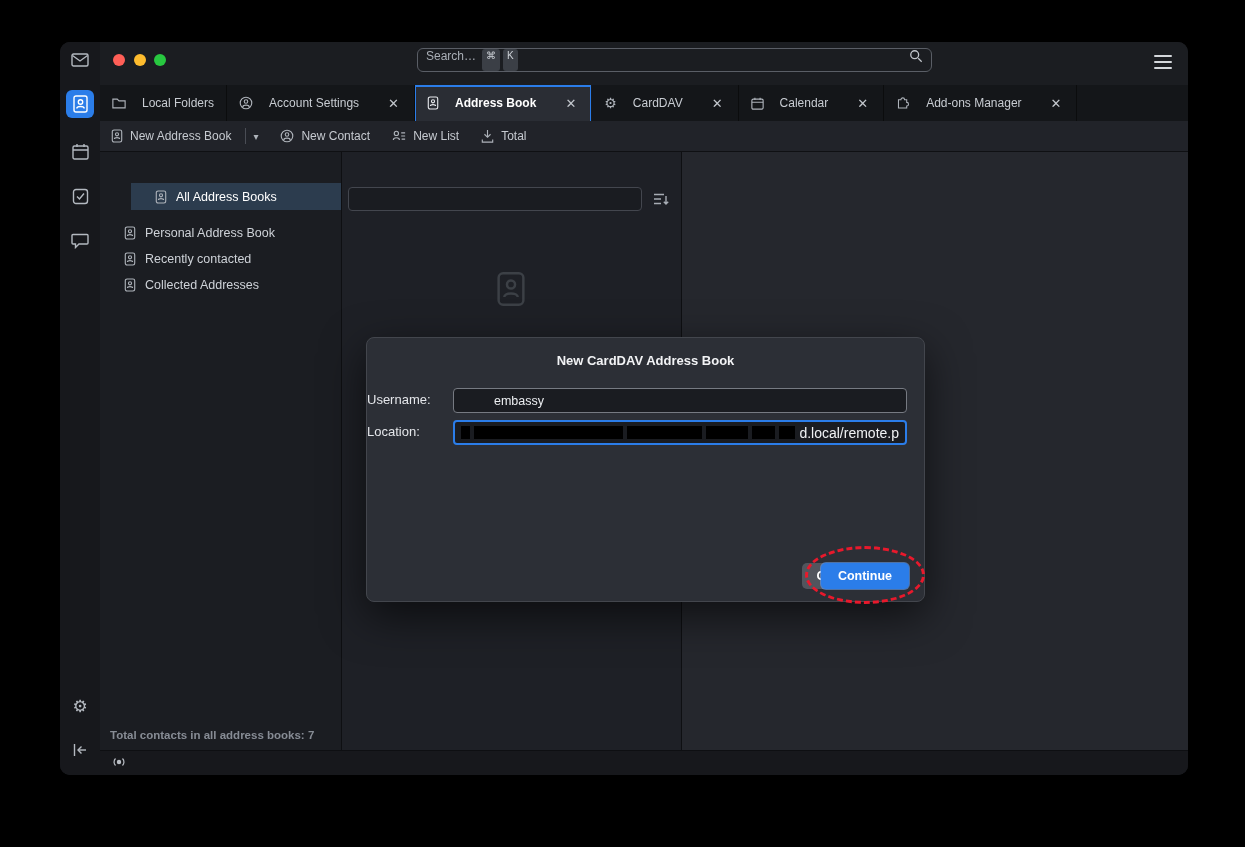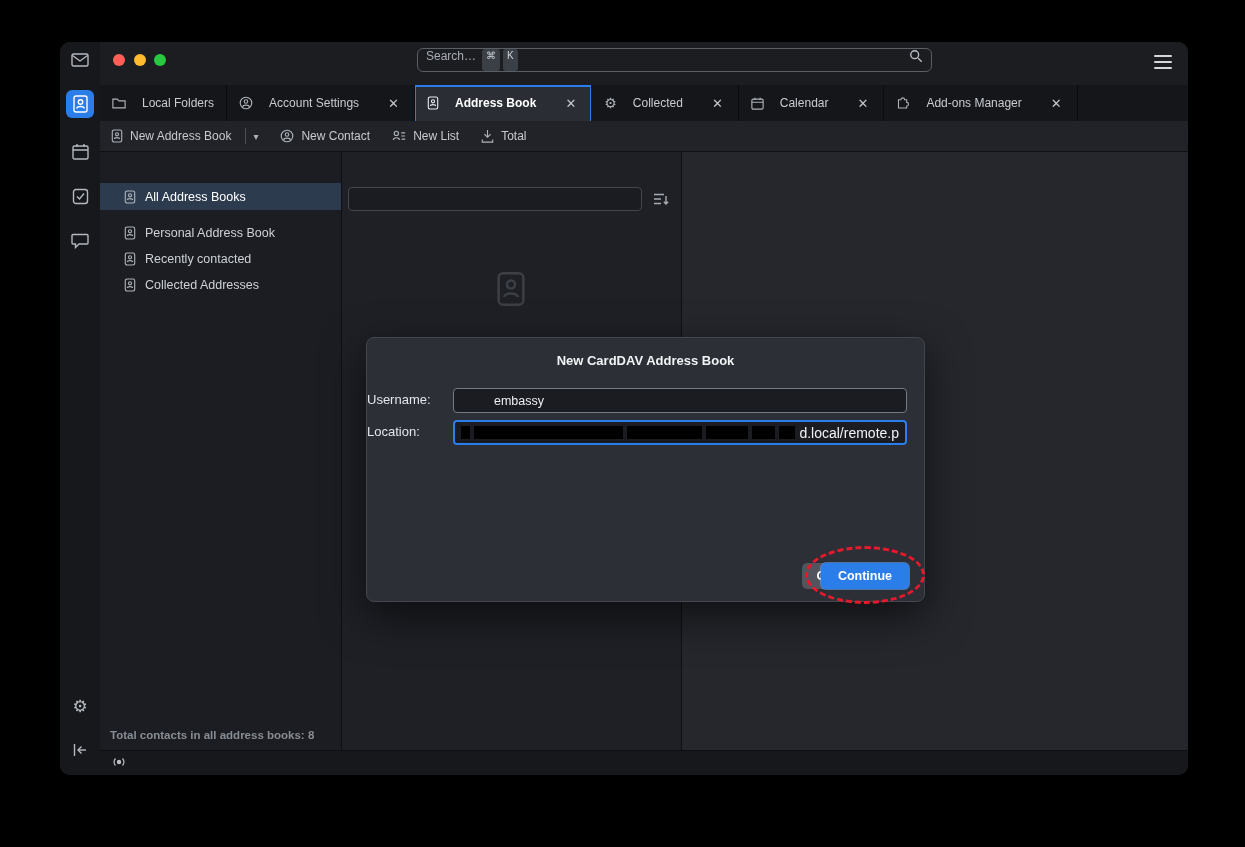--- a/index.html
+++ b/index.html
@@ -41,21 +41,21 @@
   .chev { color:#aeb3ba; font-size:10px; }
 
   
   .content { position:absolute; left:40px; top:110px; right:0; bottom:25px; }
   .panel-books { position:absolute; left:0; top:0; bottom:0; width:242px; background:#1b1d22; border-right:1px solid #0e0f12; }
   .panel-list { position:absolute; left:242px; top:0; bottom:0; width:340px; background:#1e2026; border-right:1px solid #0e0f12; }
   .panel-detail { position:absolute; left:582px; top:0; bottom:0; right:0; background:#25272d; }
 
   .book-row { position:absolute; left:0; right:0; height:27px; display:flex; align-items:center; gap:9px; padding-left:24px; color:#ced2d8; font-size:12.5px; cursor:pointer; }
   .book-row .ticon { color:#aeb3ba; display:flex; }
-  .book-row.selected { background:#2c3c4e; color:#fff; }
+  .book-row.selected { background:#2c3c4e; color:#fff;margin-left:31px; }
   .books-footer { position:absolute; left:10px; bottom:9px; color:#878c95; font-size:11.5px; font-weight:bold; }
 
   .contacts-search { position:absolute; left:6px; top:35px; width:294px; height:24px; background:#1a1c21; border:1px solid #43464e; border-radius:4px; color:#e6e8ec; font-size:12px; padding:0 8px; outline:none; }
   .display-btn { position:absolute; left:310px; top:38px; width:18px; height:18px; color:#a7acb4; cursor:pointer; display:flex; align-items:center; justify-content:center; }
   .big-placeholder { position:absolute; left:152px; top:119px; color:#3c4046; }
 
   
   .statusbar { position:absolute; left:40px; top:708px; right:0; height:25px; background:#17181c; border-top:1px solid #0e0f12; }
   .statusbar .bcast { position:absolute; left:10px; top:4px; color:#b9bdc4; }
 
@@ -172,21 +172,21 @@
             <rect x="1.5" y="1" width="11" height="14" rx="2"></rect>
             <circle cx="7" cy="6" r="1.8"></circle>
             <path d="M4 11.6 c0-2.2 6-2.2 6 0"></path>
           </svg>
         </span>
       <span>Address Book</span>
       <span class="close">✕</span>
     </div>
     <div class="tab">
       <span class="ticon glyph" style="font-size:14px;">⚙</span>
-      <span>Collected</span>
+      <span>CardDAV</span>
       <span class="close">✕</span>
     </div>
     <div class="tab">
       <span class="ticon">
           <svg width="13" height="13" viewBox="0 0 15 15" fill="none" stroke="currentColor" stroke-width="1.3">
             <rect x="1" y="2.5" width="13" height="11.5" rx="1.5"></rect>
             <path d="M1 6 H14"></path>
             <path d="M4.5 1 V3.5 M10.5 1 V3.5"></path>
           </svg>
         </span>
@@ -284,21 +284,21 @@
       <div class="book-row" style="top:119px;">
         <span class="ticon">
             <svg width="12" height="14" viewBox="0 0 14 16" fill="none" stroke="currentColor" stroke-width="1.3">
               <rect x="1.5" y="1" width="11" height="14" rx="2"></rect>
               <circle cx="7" cy="6" r="1.8"></circle>
               <path d="M4 11.6 c0-2.2 6-2.2 6 0"></path>
             </svg>
           </span>
         <span>Collected Addresses</span>
       </div>
-      <div class="books-footer">Total contacts in all address books: 8</div>
+      <div class="books-footer">Total contacts in all address books: 7</div>
     </div>
 
     <div class="panel-list">
       <input class="contacts-search" type="text" style="">
       <div class="display-btn">
         <svg width="16" height="14" viewBox="0 0 16 14" fill="none" stroke="currentColor" stroke-width="1.4">
             <path d="M1 2.5 H11 M1 7 H8 M1 11.5 H8"></path>
             <path d="M13 4 V12 M10.8 9.8 L13 12 L15.2 9.8"></path>
           </svg>
       </div>

